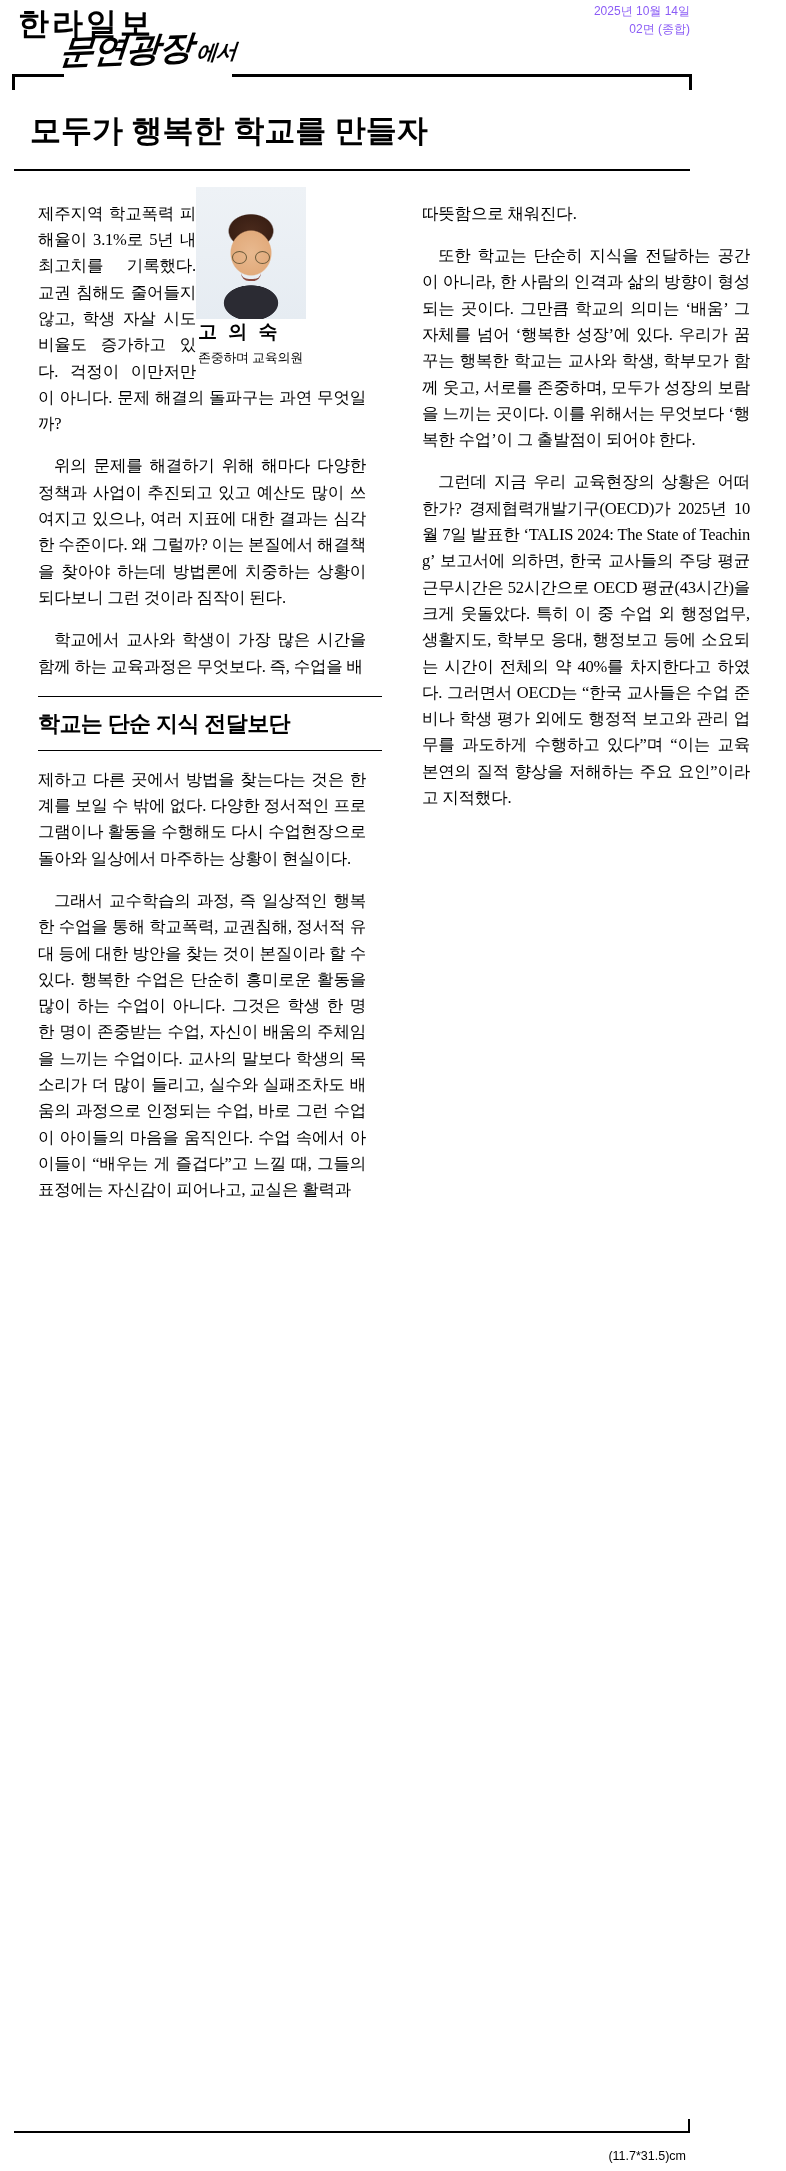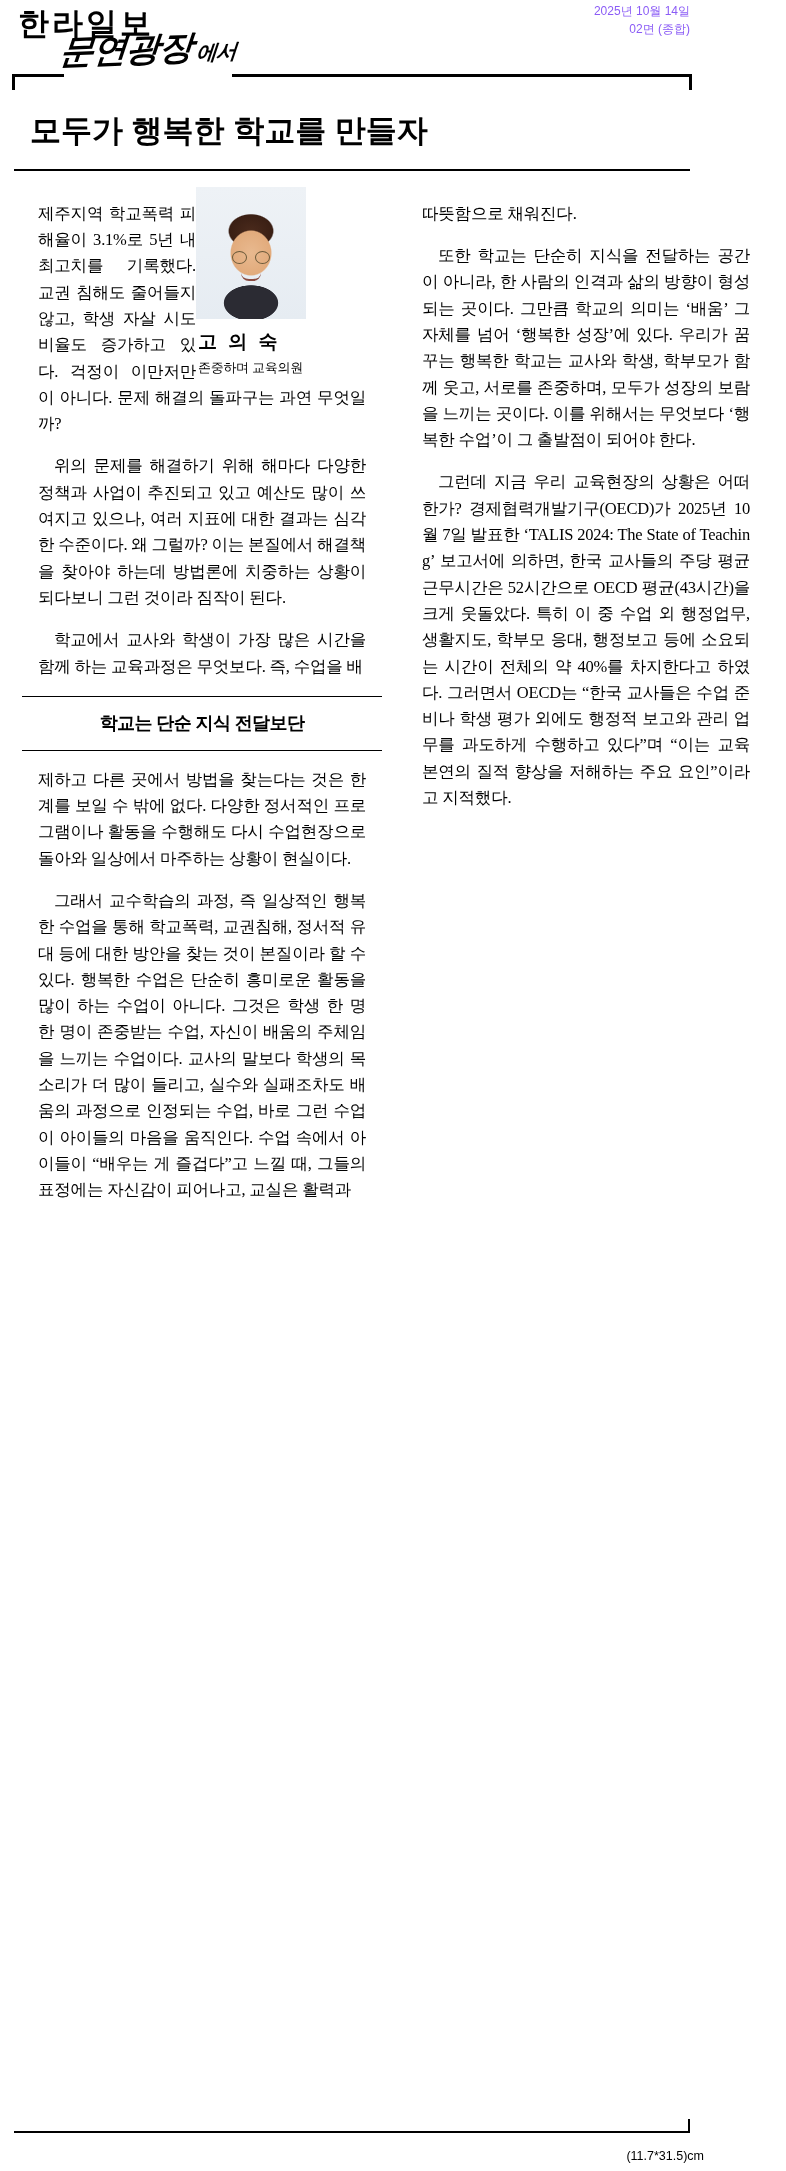--- a/index.html
+++ b/index.html
@@ -182,50 +182,50 @@
   .photo .glasses::after  { right: 0; }
   .photo .smile {
     position: absolute;
     left: 45px; top: 86px;
     width: 20px; height: 8px;
     border-bottom: 2px solid #8a4b41;
     border-radius: 0 0 12px 12px;
   }
 
   .byline {
-    margin-top: 12px;
+    margin-top: 2px;
     padding-left: 2px;
   }
   .byline-name {
     font-family: "Liberation Sans", "DejaVu Sans", sans-serif;
     font-weight: 700;
     font-size: 19px;
     letter-spacing: 3px;
     line-height: 1.2;
   }
   .byline-role {
     font-family: "Liberation Sans", "DejaVu Sans", sans-serif;
     font-size: 13px;
     line-height: 1.4;
     margin-top: 5px;
     letter-spacing: -0.3px;
   }
 
   
   .subhead {
-    margin: 14px 0 14px 0;
-    font-family: "Liberation Sans", "DejaVu Sans", sans-serif;
-    font-weight: 700;
-    font-size: 18px;
+    margin: 14px 0 14px 16px;
+    font-family: "Liberation Sans", "DejaVu Sans", sans-serif;
+    font-weight: 700;
+    font-size: 22px;
     line-height: 33px;
     letter-spacing: -0.6px;
     border-top: 1px solid #000;
     border-bottom: 1px solid #000;
     padding: 10px 0 10px 0;
-    text-align: center;
+    text-align: left;
     text-indent: 0;
   }
   .subhead div { white-space: nowrap; }
 
   
   .footer-rule {
     position: absolute;
     left: 14px; right: 14px;
     bottom: 38px;
     height: 2px;
@@ -233,21 +233,21 @@
   }
   .footer-rule::before {
     content: "";
     position: absolute;
     right: 0; bottom: 0;
     width: 2px; height: 14px;
     background: #000;
   }
   .footer-size {
     position: absolute;
-    right: 0;
+    right: 18px;
     bottom: 8px;
     font-family: "Liberation Sans", "DejaVu Sans", sans-serif;
     font-size: 12.5px;
   }
 </style>
 </head>
 <body>
 
 <div class="page">
 

